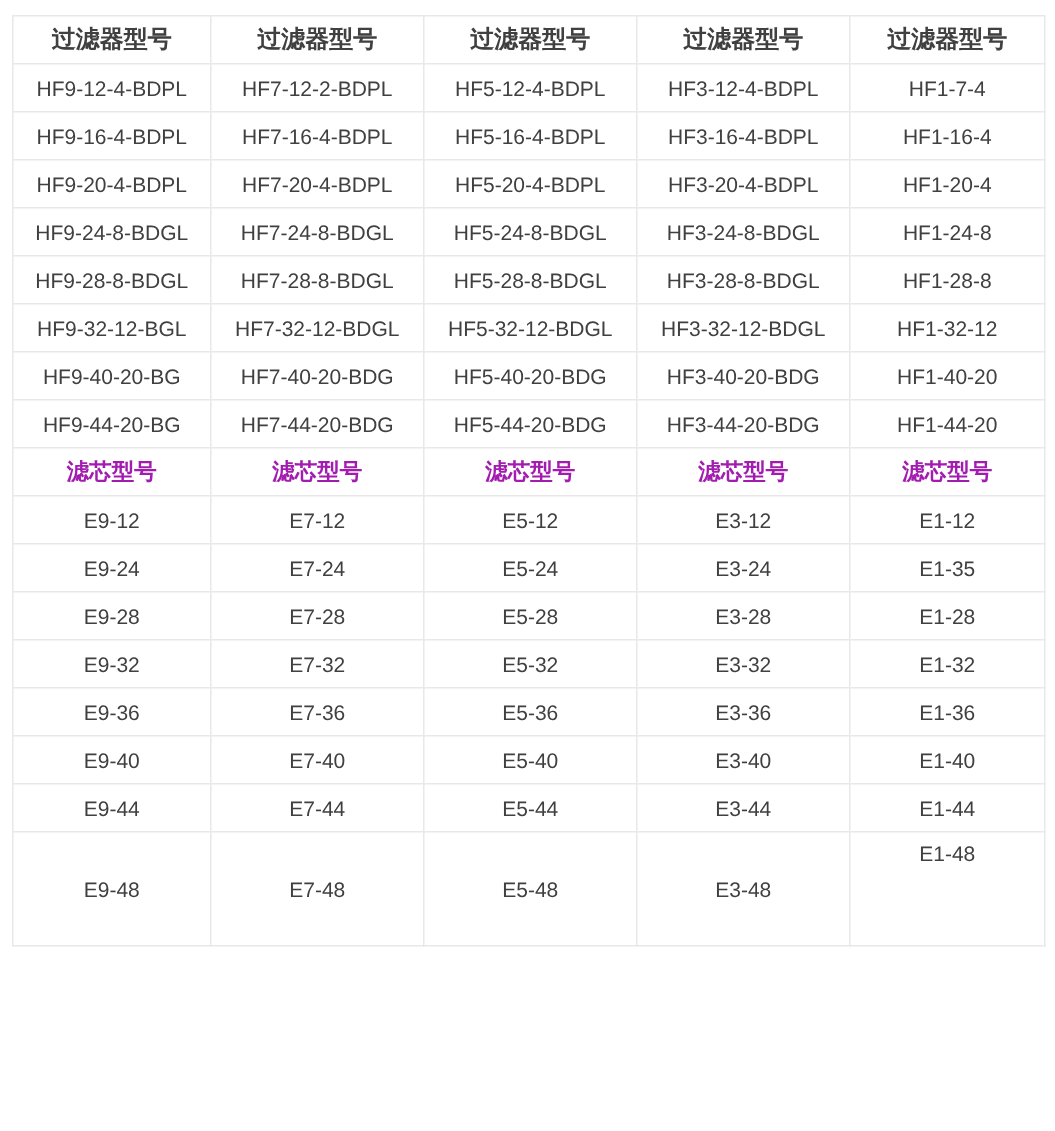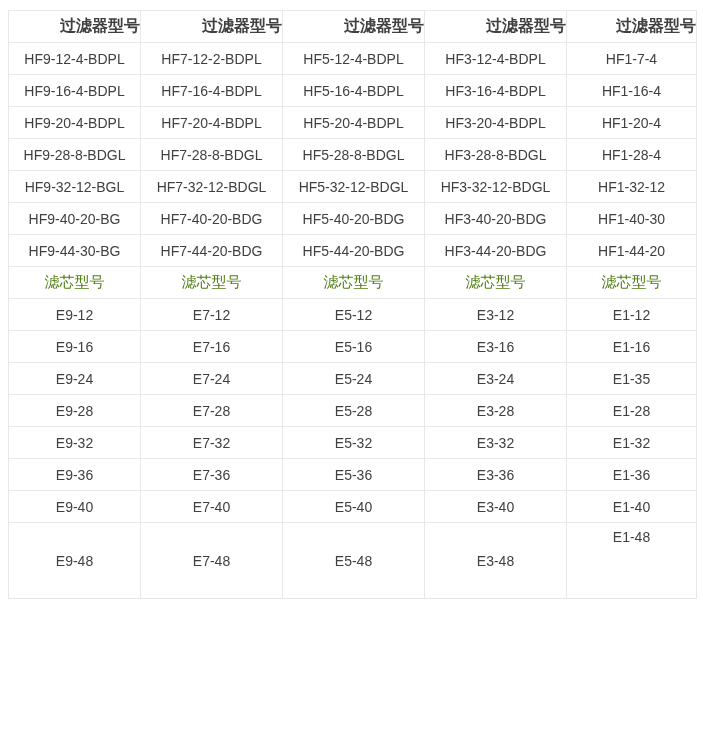--- a/index.html
+++ b/index.html
@@ -29,27 +29,26 @@
     vertical-align: middle;
     padding: 0;
     overflow: hidden;
     white-space: nowrap;
   }
   table.spec-table th.main-header {
     height: 31px;
     font-size: 16px;
     font-weight: bold;
     color: #404040;
-    text-align: right;
   }
   table.spec-table th.sub-header {
     height: 31px;
     font-size: 15px;
-    font-weight: normal;
-    color: #4d7c0f;
+    font-weight: bold;
+    color: #a21caf;
   }
   table.spec-table td {
     height: 31px;
     font-size: 14px;
     color: #404040;
   }
   table.spec-table tr.tall-row td {
     height: 69px;
   }
   table.spec-table td.align-top {
@@ -92,69 +91,69 @@
           <td>HF1-16-4</td>
         </tr>
         <tr>
           <td>HF9-20-4-BDPL</td>
           <td>HF7-20-4-BDPL</td>
           <td>HF5-20-4-BDPL</td>
           <td>HF3-20-4-BDPL</td>
           <td>HF1-20-4</td>
         </tr>
         <tr>
+          <td>HF9-24-8-BDGL</td>
+          <td>HF7-24-8-BDGL</td>
+          <td>HF5-24-8-BDGL</td>
+          <td>HF3-24-8-BDGL</td>
+          <td>HF1-24-8</td>
+        </tr>
+        <tr>
           <td>HF9-28-8-BDGL</td>
           <td>HF7-28-8-BDGL</td>
           <td>HF5-28-8-BDGL</td>
           <td>HF3-28-8-BDGL</td>
-          <td>HF1-28-4</td>
+          <td>HF1-28-8</td>
         </tr>
         <tr>
           <td>HF9-32-12-BGL</td>
           <td>HF7-32-12-BDGL</td>
           <td>HF5-32-12-BDGL</td>
           <td>HF3-32-12-BDGL</td>
           <td>HF1-32-12</td>
         </tr>
         <tr>
           <td>HF9-40-20-BG</td>
           <td>HF7-40-20-BDG</td>
           <td>HF5-40-20-BDG</td>
           <td>HF3-40-20-BDG</td>
-          <td>HF1-40-30</td>
-        </tr>
-        <tr>
-          <td>HF9-44-30-BG</td>
+          <td>HF1-40-20</td>
+        </tr>
+        <tr>
+          <td>HF9-44-20-BG</td>
           <td>HF7-44-20-BDG</td>
           <td>HF5-44-20-BDG</td>
           <td>HF3-44-20-BDG</td>
           <td>HF1-44-20</td>
         </tr>
         <tr>
           <th class="sub-header">滤芯型号</th>
           <th class="sub-header">滤芯型号</th>
           <th class="sub-header">滤芯型号</th>
           <th class="sub-header">滤芯型号</th>
           <th class="sub-header">滤芯型号</th>
         </tr>
         <tr>
           <td>E9-12</td>
           <td>E7-12</td>
           <td>E5-12</td>
           <td>E3-12</td>
           <td>E1-12</td>
         </tr>
         <tr>
-          <td>E9-16</td>
-          <td>E7-16</td>
-          <td>E5-16</td>
-          <td>E3-16</td>
-          <td>E1-16</td>
-        </tr>
-        <tr>
           <td>E9-24</td>
           <td>E7-24</td>
           <td>E5-24</td>
           <td>E3-24</td>
           <td>E1-35</td>
         </tr>
         <tr>
           <td>E9-28</td>
           <td>E7-28</td>
           <td>E5-28</td>
@@ -174,20 +173,27 @@
           <td>E5-36</td>
           <td>E3-36</td>
           <td>E1-36</td>
         </tr>
         <tr>
           <td>E9-40</td>
           <td>E7-40</td>
           <td>E5-40</td>
           <td>E3-40</td>
           <td>E1-40</td>
+        </tr>
+        <tr>
+          <td>E9-44</td>
+          <td>E7-44</td>
+          <td>E5-44</td>
+          <td>E3-44</td>
+          <td>E1-44</td>
         </tr>
         <tr class="tall-row">
           <td>E9-48</td>
           <td>E7-48</td>
           <td>E5-48</td>
           <td>E3-48</td>
           <td class="align-top">E1-48</td>
         </tr>
       </tbody>
   </table>

